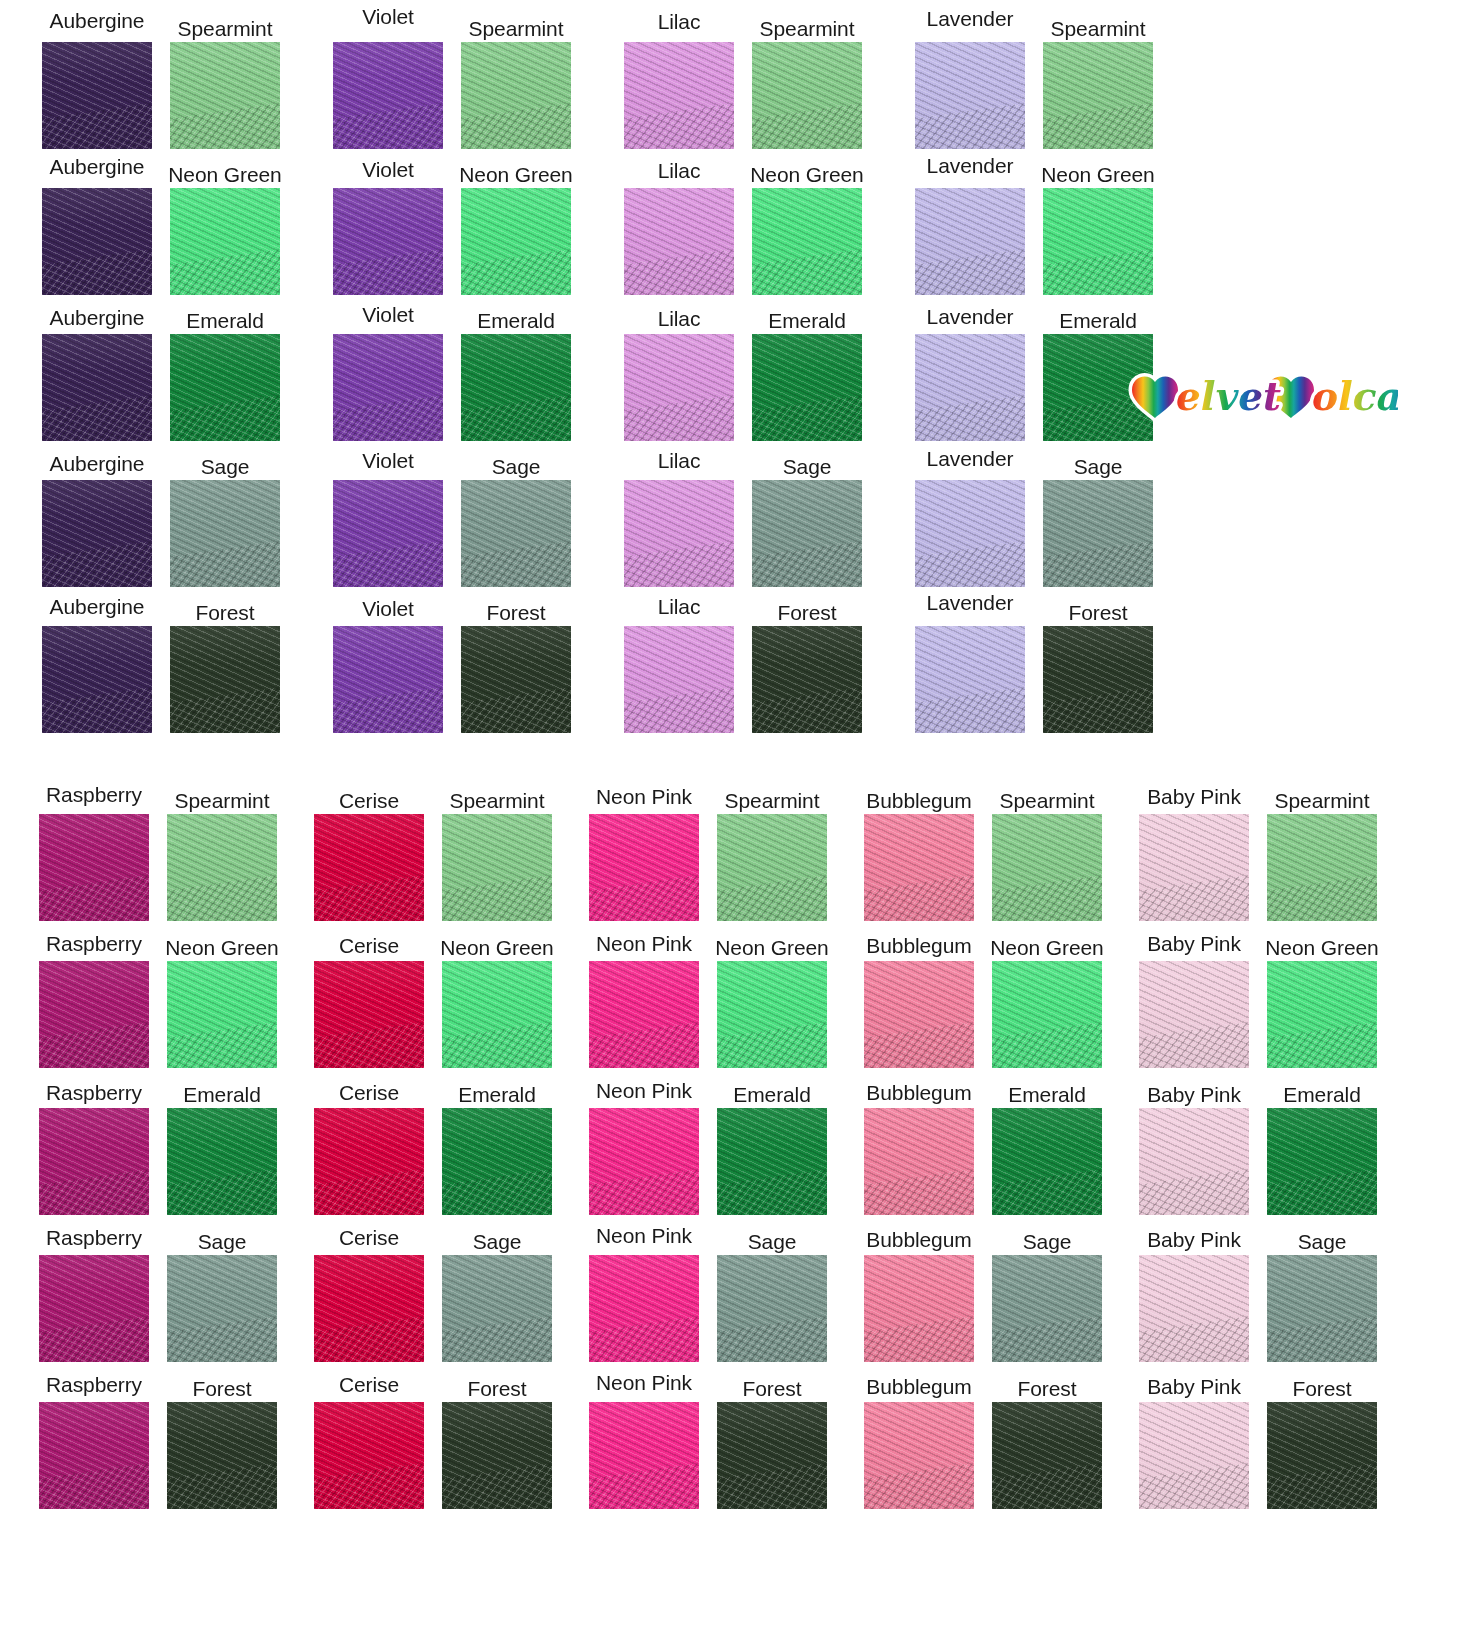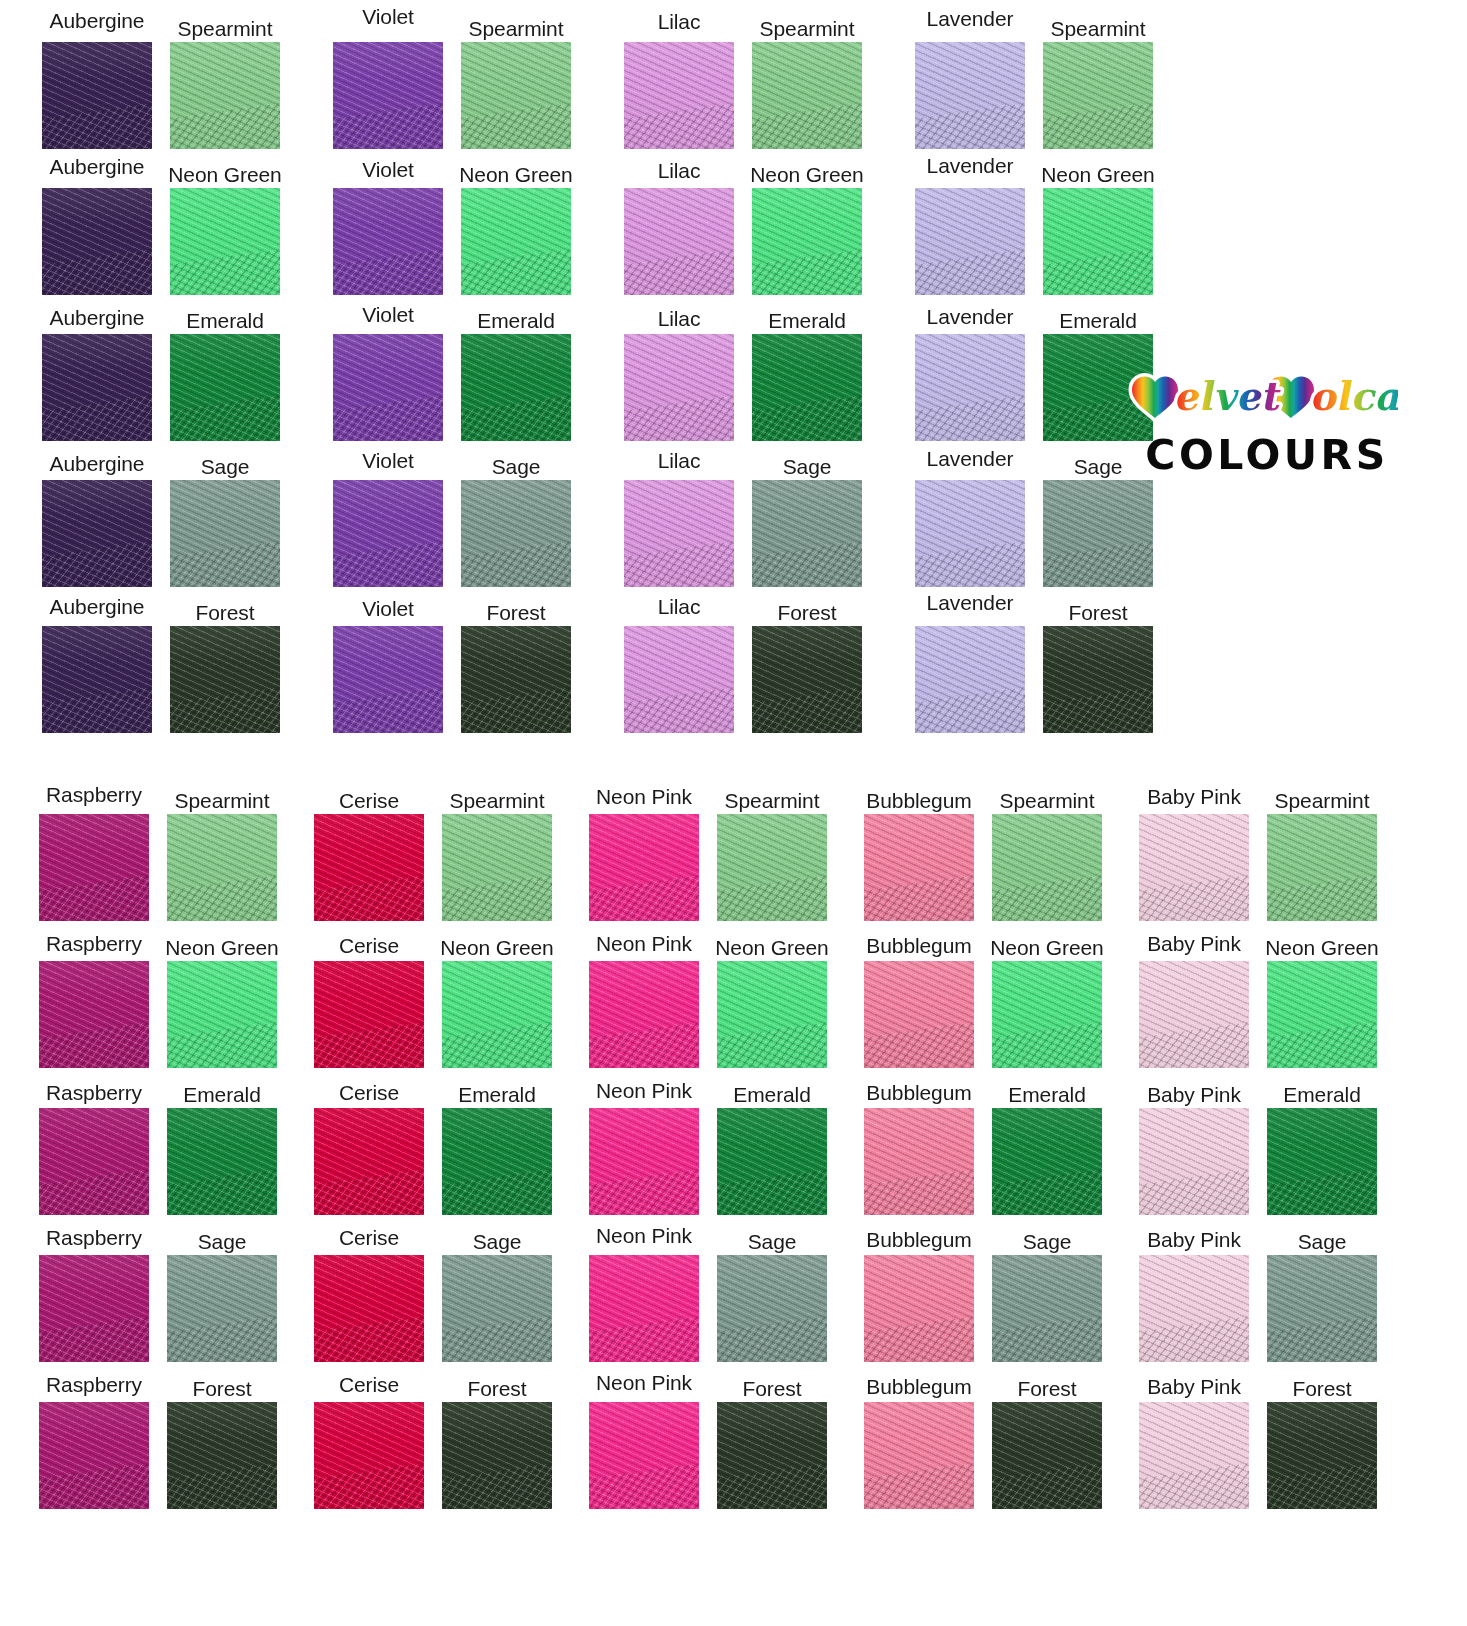--- a/index.html
+++ b/index.html
@@ -909,16 +909,15 @@
       <g font-family="DejaVu Serif, serif" font-style="italic" font-weight="bold" font-size="39">
         <text x="54" y="50" stroke="#ffffff" stroke-width="7" stroke-linejoin="round" fill="none">elvet</text>
         <text x="54" y="50" fill="url(#rainbow)">elvet</text>
         <text x="190" y="50" stroke="#ffffff" stroke-width="7" stroke-linejoin="round" fill="none">olcano</text>
         <text x="190" y="50" fill="url(#rainbow)">olcano</text>
       </g>
     </svg>
   </div>
 
   <div id="brand-subtitle">
-    <span class="line">COLOURS</span>
   </div>
 
 </div>
 
 </body></html>

